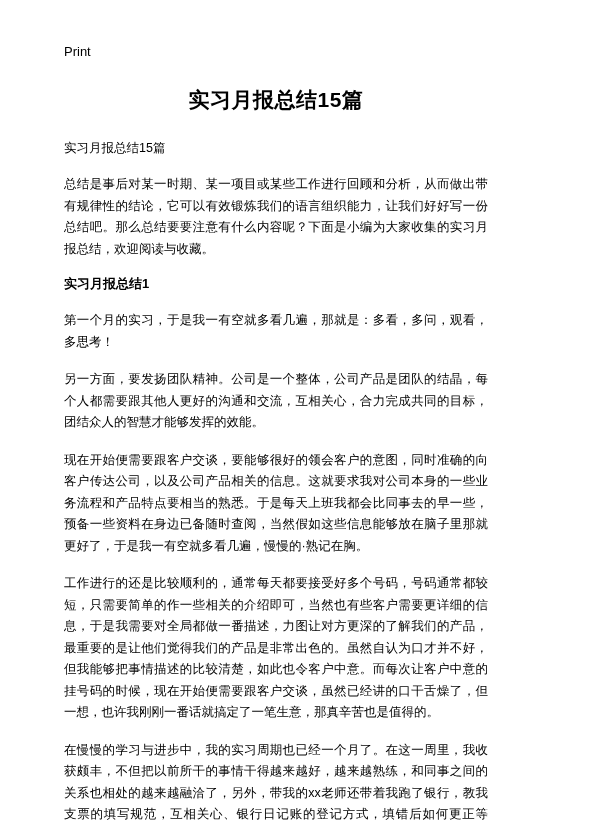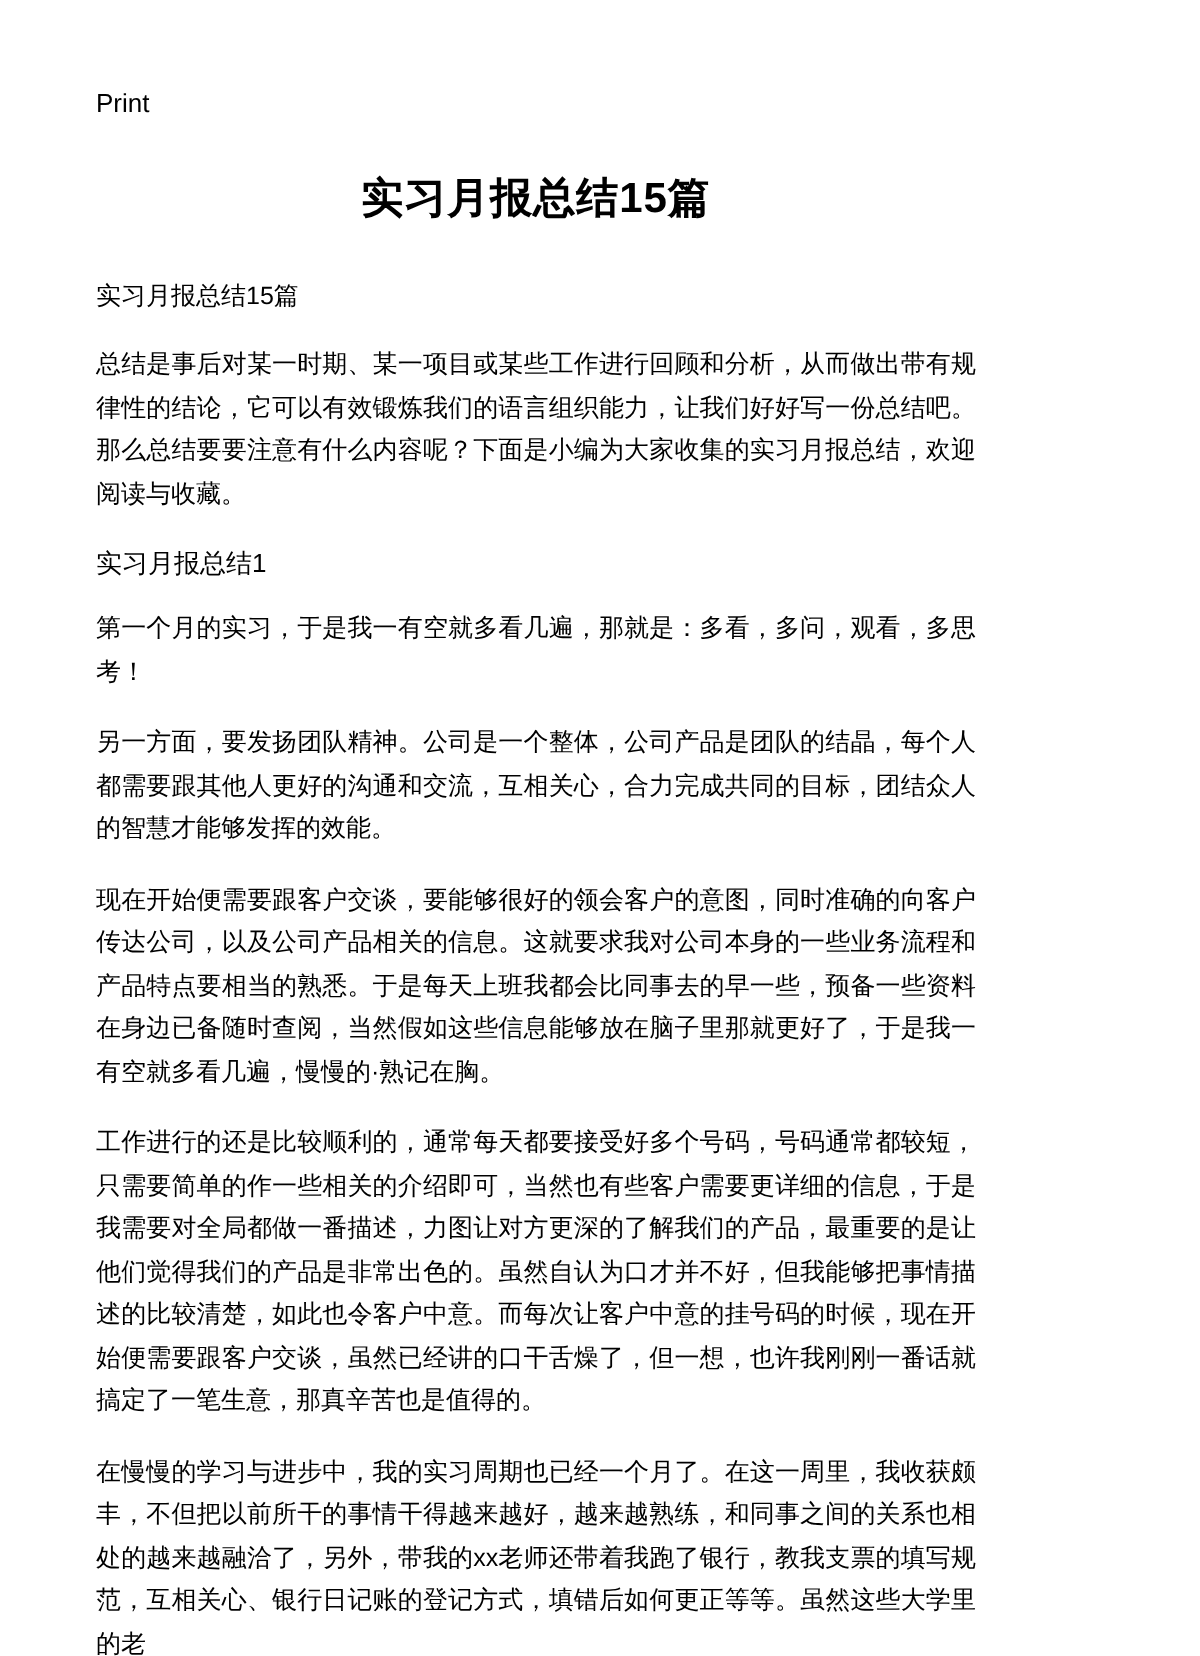--- a/index.html
+++ b/index.html
@@ -12,21 +12,21 @@
     height: 828px;
     font-family: "Liberation Sans", "DejaVu Sans", sans-serif;
     color: #000000;
     overflow: hidden;
   }
   .page {
     position: relative;
     width: 536px;
     height: 828px;
     box-sizing: border-box;
-    padding: 44px 48px 0 48px;
+    padding: 44px 48px 0 64px;
   }
   .print-label {
     font-size: 13px;
     line-height: 16px;
     color: #000;
     margin: 0 0 26px 0;
   }
   .doc-title {
     text-align: center;
     font-size: 21px;
@@ -36,27 +36,27 @@
     letter-spacing: 0.5px;
   }
   .subtitle {
     font-size: 12.5px;
     line-height: 20px;
     margin: 0 0 14px 0;
   }
   p.body-text {
     font-size: 12.5px;
     line-height: 21.5px;
-    margin: 4px 0 14px 0;
+    margin: 16px 0 14px 0;
     text-align: justify;
     text-justify: inter-ideograph;
   }
   h2.section-heading {
     font-size: 13px;
-    font-weight: normal;
+    font-weight: bold;
     line-height: 20px;
     margin: 0 0 12px 0;
   }
   .content {
     width: 100%;
   }
 </style>
 </head>
 <body>
 

